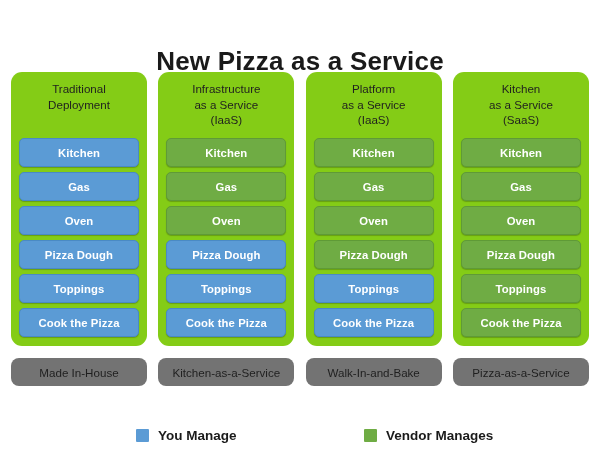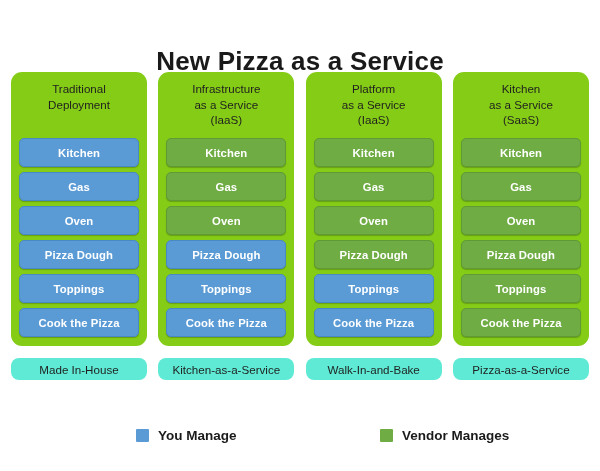--- a/index.html
+++ b/index.html
@@ -100,22 +100,22 @@
     position: absolute;
     top: 358px;
     left: 11px;
     width: 578px;
     height: 38px;
     display: flex;
     justify-content: space-between;
   }
   .footer-card {
     width: 136px;
-    height: 22px;
-    background: #5eead4;
+    height: 28px;
+    background: #737373;
     border-radius: 8px;
     display: flex;
     align-items: center;
     justify-content: center;
     font-size: 11.6px;
     color: #1f1f1f;
     text-align: center;
   }
 
   
@@ -128,21 +128,21 @@
     display: flex;
     align-items: center;
   }
   .legend-entry {
     display: flex;
     align-items: center;
     gap: 9px;
     position: absolute;
   }
   .legend-entry.you-manage { left: 136px; }
-  .legend-entry.vendor-manages { left: 380px; }
+  .legend-entry.vendor-manages { left: 364px; }
   .legend-swatch {
     width: 13px;
     height: 13px;
     border-radius: 1px;
     display: inline-block;
   }
   .legend-swatch.you { background: #5b9bd5; }
   .legend-swatch.vendor { background: #6fac44; }
   .legend-label {
     font-size: 13.5px;

